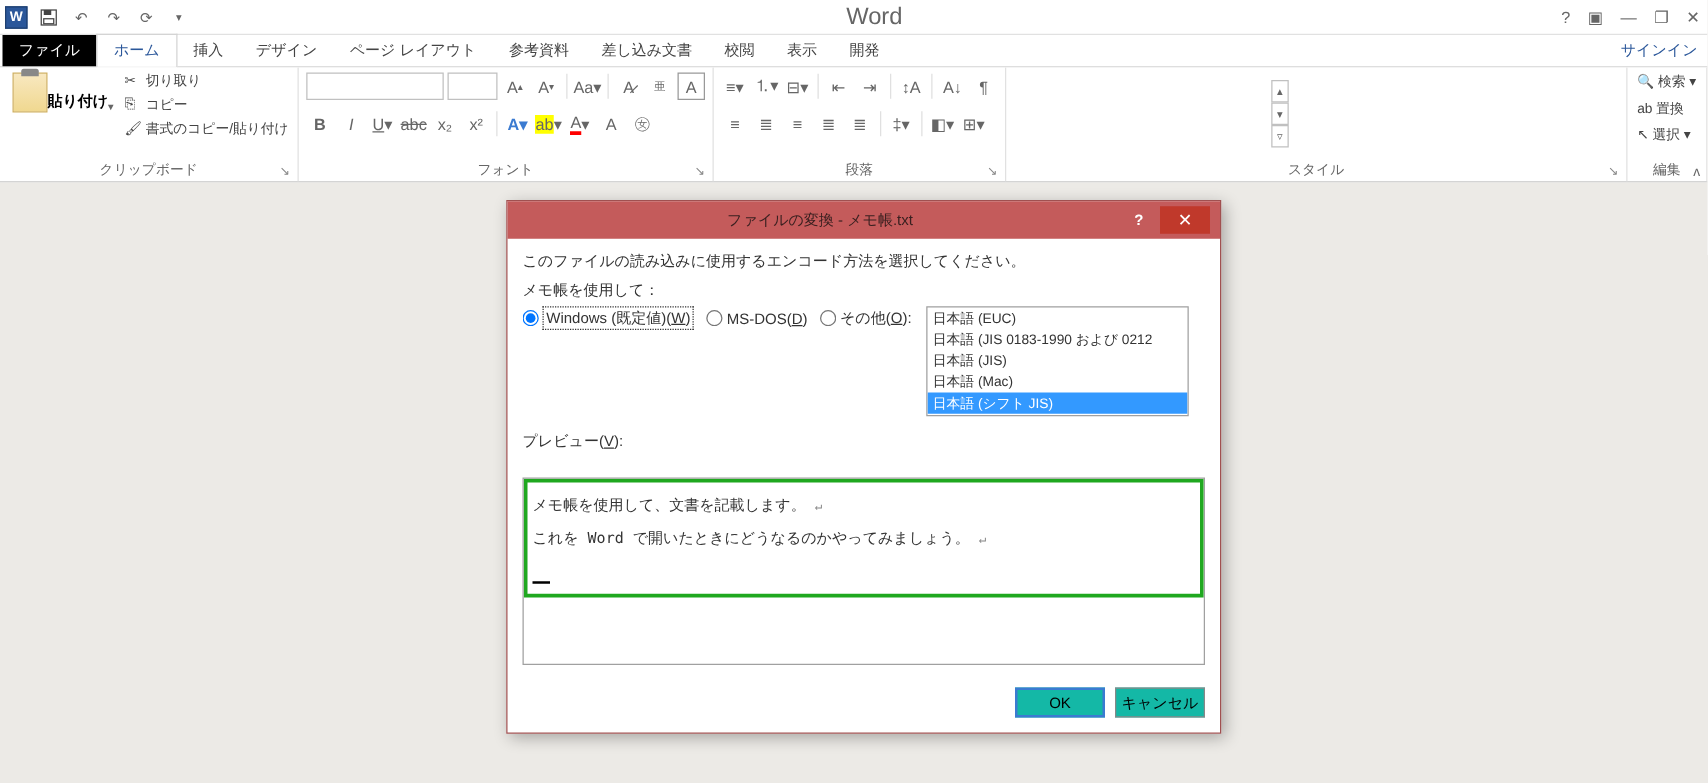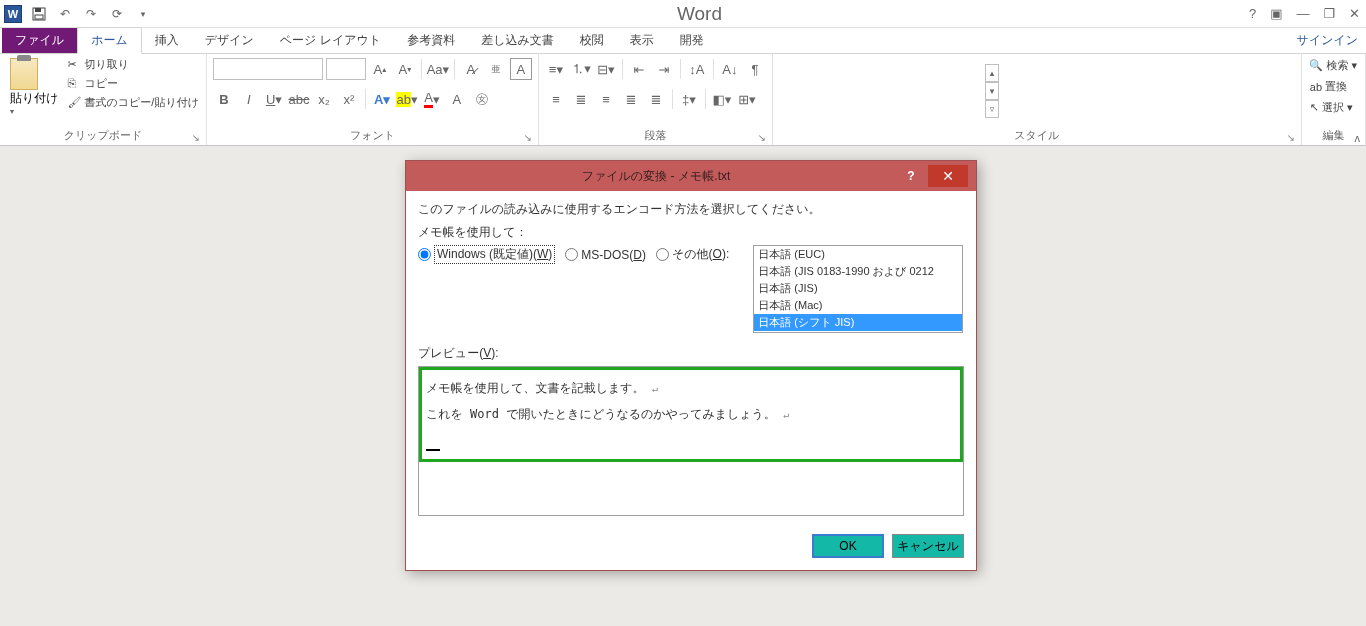--- a/index.html
+++ b/index.html
@@ -10,32 +10,32 @@
 .titlebar .qat { display: flex; align-items: center; gap: 8px; }
 .word-icon { width: 18px; height: 18px; background: #2b579a; color: #fff; display: flex; align-items: center; justify-content: center; font-weight: bold; font-size: 11px; border: 1px solid #1e3f6f; }
 .qat-btn { width: 18px; height: 18px; display: flex; align-items: center; justify-content: center; color: #666; cursor: pointer; }
 .titlebar .apptitle { flex: 1; text-align: center; color: #666; font-size: 19px; }
 .titlebar .wincontrols { display: flex; gap: 10px; color: #666; }
 .wincontrols span { cursor: pointer; padding: 2px; font-size: 13px; }
 
 
 .ribbon-tabs { height: 26px; background: #fff; display: flex; align-items: flex-end; padding-left: 2px; border-bottom: 1px solid #d4d4d4; }
 .tab { padding: 4px 13px; font-size: 12px; color: #444; cursor: pointer; }
-.tab.file { background: #701a75; color: #fff; }
+.tab.file { background: #000000; color: #fff; }
 .tab.active { border: 1px solid #d4d4d4; border-bottom: 1px solid #fff; margin-bottom: -1px; color: #2b579a; }
 .signin { margin-left: auto; padding: 4px 8px; color: #2b579a; }
 
 
 .ribbon { height: 92px; background: #fff; border-bottom: 1px solid #c6c6c6; display: flex; }
 .group { border-right: 1px solid #e1e1e1; padding: 2px 6px 0; display: flex; flex-direction: column; }
 .group-body { flex: 1; display: flex; gap: 4px; align-items: flex-start; }
 .group-label { text-align: center; font-size: 11px; color: #666; padding: 2px 0; position: relative; }
 .group-label .launcher { position: absolute; right: 0; bottom: 2px; font-size: 10px; color: #888; cursor: pointer; }
 
-.paste-btn { display: flex; flex-direction: column; align-items: flex-start; padding: 2px 4px; cursor: pointer; }
+.paste-btn { display: flex; flex-direction: row; align-items: flex-end; padding: 2px 4px; cursor: pointer; font-weight: bold; }
 .paste-icon { width: 28px; height: 32px; background: linear-gradient(#f8e8c0, #f0d890); border: 1px solid #d0b060; position: relative; }
 .paste-icon::before { content: ""; position: absolute; top: -4px; left: 6px; width: 14px; height: 6px; background: #888; border-radius: 2px 2px 0 0; }
 .side-btns { display: flex; flex-direction: column; gap: 2px; font-size: 11px; color: #444; }
 .side-btns div { display: flex; align-items: center; gap: 3px; cursor: pointer; padding: 1px; }
 .mini-icon { width: 14px; height: 14px; display: inline-block; }
 
 .font-row, .para-row { display: flex; gap: 3px; align-items: center; margin: 2px 0; }
 .combo { border: 1px solid #c0c0c0; height: 22px; background: #fff; display: flex; align-items: center; padding: 0 4px; font-size: 11px; color: #888; }
 .rbtn { width: 22px; height: 22px; border: 1px solid transparent; display: flex; align-items: center; justify-content: center; color: #666; cursor: pointer; font-size: 13px; }
 .sep { width: 1px; height: 20px; background: #e0e0e0; margin: 0 2px; }
@@ -54,29 +54,29 @@
 
 
 .dialog { position: absolute; left: 405px; top: 160px; width: 572px; background: #fff; border: 1px solid #a05050; box-shadow: 3px 3px 12px rgba(0,0,0,0.3); }
 .dlg-title { height: 30px; background: #c45b5b; display: flex; align-items: center; padding: 0 8px; }
 .dlg-title span.title-text { flex: 1; text-align: center; color: #3a2020; font-size: 12px; }
 .dlg-title .help { color: #fff; width: 26px; text-align: center; cursor: pointer; font-weight: bold; }
 .dlg-title .close { background: #c0392b; color: #fff; width: 40px; height: 22px; display: flex; align-items: center; justify-content: center; cursor: pointer; margin-left: 4px; font-size: 14px; }
 .dlg-body { padding: 10px 12px; font-size: 12px; color: #333; }
 .dlg-body .instr { margin-bottom: 6px; }
 .dlg-body .enclabel { margin-bottom: 4px; }
-.enc-row { display: flex; align-items: flex-start; gap: 24px; margin-bottom: 12px; }
+.enc-row { display: flex; align-items: flex-start; gap: 12px; margin-bottom: 12px; }
 .radio-group { display: flex; gap: 10px; align-items: center; }
 .radio-opt { display: flex; align-items: center; gap: 3px; cursor: pointer; }
 .radio-opt.sel span.r { border: 1px dotted #333; padding: 0 2px; }
 .radio-opt input { margin: 0; }
 .enc-list { border: 1px solid #a0a0a0; width: 210px; height: 88px; overflow-y: scroll; font-size: 11px; background: #fff; }
 .enc-list div { padding: 1px 4px; cursor: pointer; }
 .enc-list div.selected { background: #3399ff; color: #fff; }
-.pv-label { margin-bottom: 4px; }
+.pv-label { margin-bottom: 20px; }
 .preview { border: 1px solid #a0a0a0; height: 150px; position: relative; overflow-y: scroll; background: #fff; }
 .preview-inner { border: 3px solid #1fa81f; margin: 0; padding: 8px 4px; font-size: 12px; line-height: 1.8; font-family: "MS Gothic", monospace; }
 .preview-inner p { margin-bottom: 4px; }
 .preview-inner .ret { color: #888; font-size: 10px; }
 .cursor-blk { display: inline-block; width: 14px; height: 2px; background: #000; vertical-align: bottom; }
 .dlg-btns { display: flex; justify-content: flex-end; gap: 8px; padding: 8px 12px 12px; }
 .dlg-btns button { width: 72px; height: 24px; border: 1px solid #888; background: #14b8a6; cursor: pointer; font-size: 12px; }
 .dlg-btns button.primary { border: 2px solid #3b7bd1; }
 
 u.accel { text-decoration: underline; }

